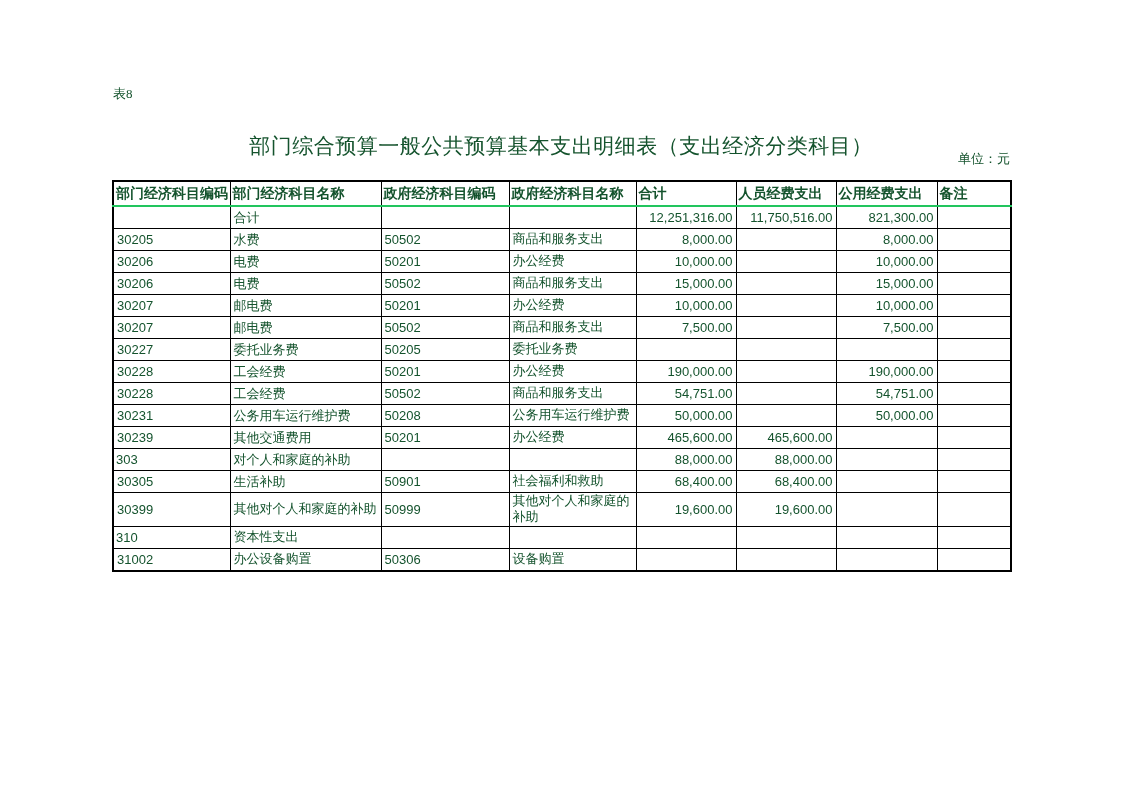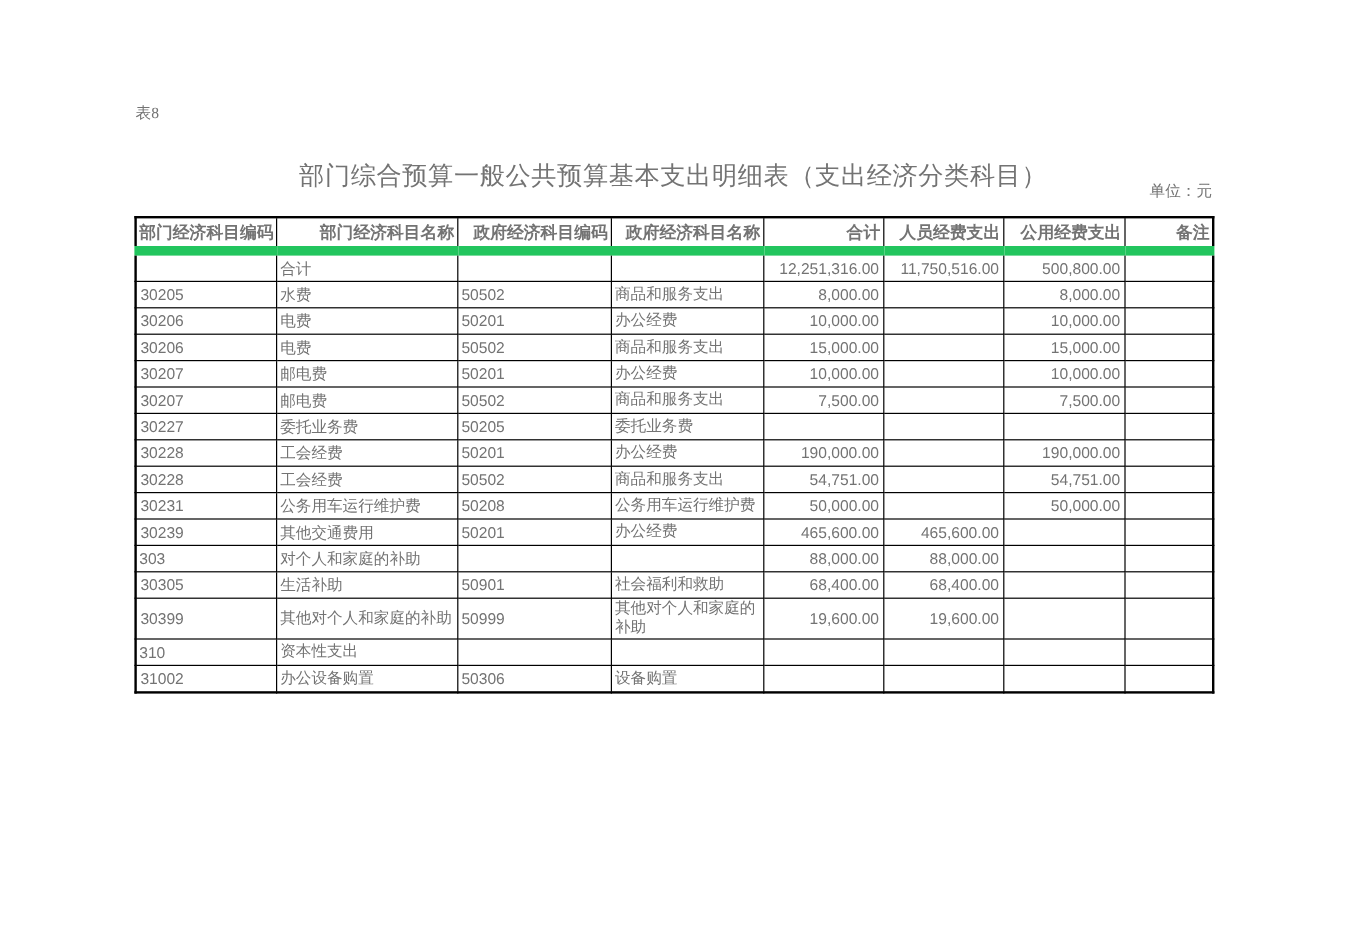--- a/index.html
+++ b/index.html
@@ -1,35 +1,35 @@
 <!DOCTYPE html>
 <html><head>
 <meta charset="utf-8">
 <style>
   html, body { margin:0; padding:0; background:#ffffff; }
   .page {
     position:relative; width:1122px; height:782px; background:#ffffff;
-    color:#737373; font-family:"Liberation Serif", serif; overflow:hidden;
+    color:#14532d; font-family:"Liberation Serif", serif; overflow:hidden;
   }
   .table-label { position:absolute; left:113px; top:85px; font-size:13px; }
   .page-title {
     position:absolute; top:132px; left:0; width:100%; margin:0;
     text-align:center; font-size:21px; font-weight:400; letter-spacing:0.5px;
   }
   .unit-label { position:absolute; top:150px; right:112px; font-size:13px;margin-left:32px; }
   table.budget {
     position:absolute; top:180px; left:112px; width:898px;
     border-collapse:collapse; table-layout:fixed; border:2px solid #000;
   }
   table.budget th, table.budget td {
     border:1.5px solid #000; overflow:hidden; vertical-align:middle;
   }
   table.budget thead th {
-    font-size:14px; font-weight:700; height:23px; text-align:right;
-    white-space:nowrap; padding:0 2px; border-bottom:8px solid #22c55e;
+    font-size:14px; font-weight:700; height:23px; text-align:left;
+    white-space:nowrap; padding:0 2px; border-bottom:2px solid #22c55e;
   }
   table.budget td { height:21px; font-size:13px; padding:0 3px; }
   td.cell-dept-code, td.cell-gov-code, td.cell-total, td.cell-personnel, td.cell-public {
     font-family:"Liberation Sans", sans-serif; font-size:13.5px;
   }
   td.cell-dept-code { text-align:left; padding-left:28px; }
   td.cell-dept-code.parent-code { padding-left:2px; }
   td.cell-dept-name { white-space:nowrap; }
   td.cell-gov-code { text-align:left; }
   td.cell-gov-name { line-height:1.25;margin-left:12px; }
@@ -67,21 +67,21 @@
         </tr>
     </thead>
     <tbody id="table-body">
         <tr>
           <td class="cell-dept-code"></td>
           <td class="cell-dept-name">合计</td>
           <td class="cell-gov-code"></td>
           <td class="cell-gov-name"></td>
           <td class="cell-total">12,251,316.00</td>
           <td class="cell-personnel">11,750,516.00</td>
-          <td class="cell-public">500,800.00</td>
+          <td class="cell-public">821,300.00</td>
           <td class="cell-remark"></td>
         </tr>
         <tr>
           <td class="cell-dept-code">30205</td>
           <td class="cell-dept-name">水费</td>
           <td class="cell-gov-code">50502</td>
           <td class="cell-gov-name">商品和服务支出</td>
           <td class="cell-total">8,000.00</td>
           <td class="cell-personnel"></td>
           <td class="cell-public">8,000.00</td>

